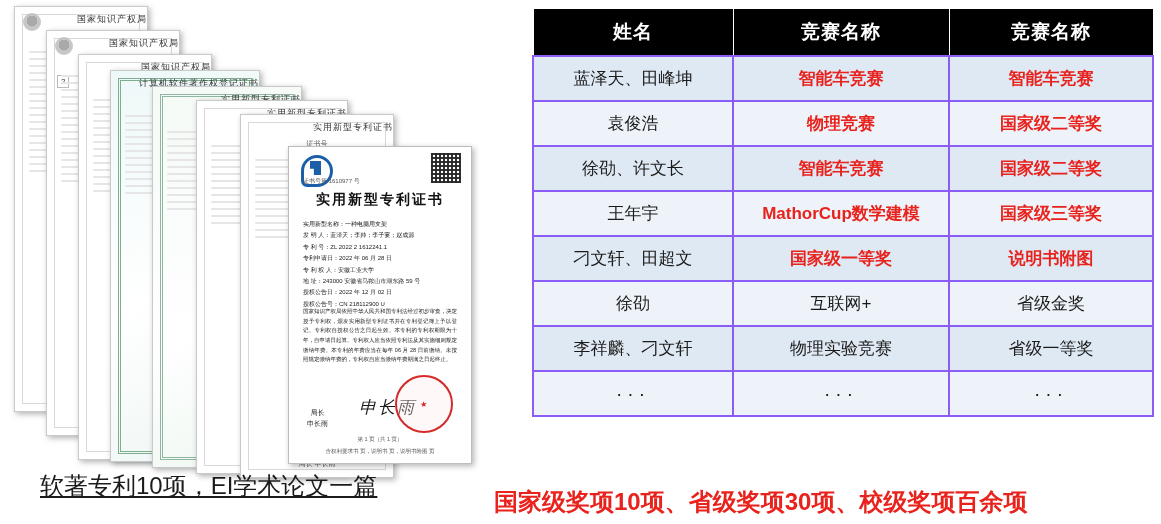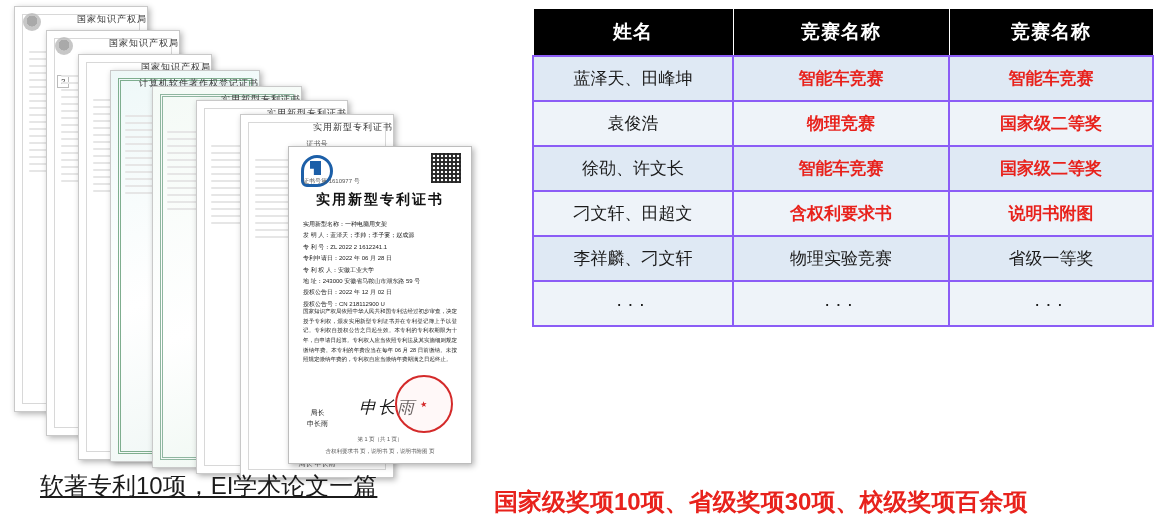--- a/index.html
+++ b/index.html
@@ -514,23 +514,33 @@
         <td>袁俊浩</td>
         <td class="hl">物理竞赛</td>
         <td class="hl">国家级二等奖</td>
       </tr>
       <tr>
         <td>徐劭、许文长</td>
         <td class="hl">智能车竞赛</td>
         <td class="hl">国家级二等奖</td>
       </tr>
       <tr>
+        <td>王年宇</td>
+        <td class="hl">MathorCup数学建模</td>
+        <td class="hl">国家级三等奖</td>
+      </tr>
+      <tr>
         <td>刁文轩、田超文</td>
-        <td class="hl">含权利要求书</td>
+        <td class="hl">国家级一等奖</td>
         <td class="hl">说明书附图</td>
+      </tr>
+      <tr>
+        <td>徐劭</td>
+        <td>互联网+</td>
+        <td>省级金奖</td>
       </tr>
       <tr>
         <td>李祥麟、刁文轩</td>
         <td>物理实验竞赛</td>
         <td>省级一等奖</td>
       </tr>
       <tr>
         <td class="dots">···</td>
         <td class="dots">···</td>
         <td class="dots">···</td>

